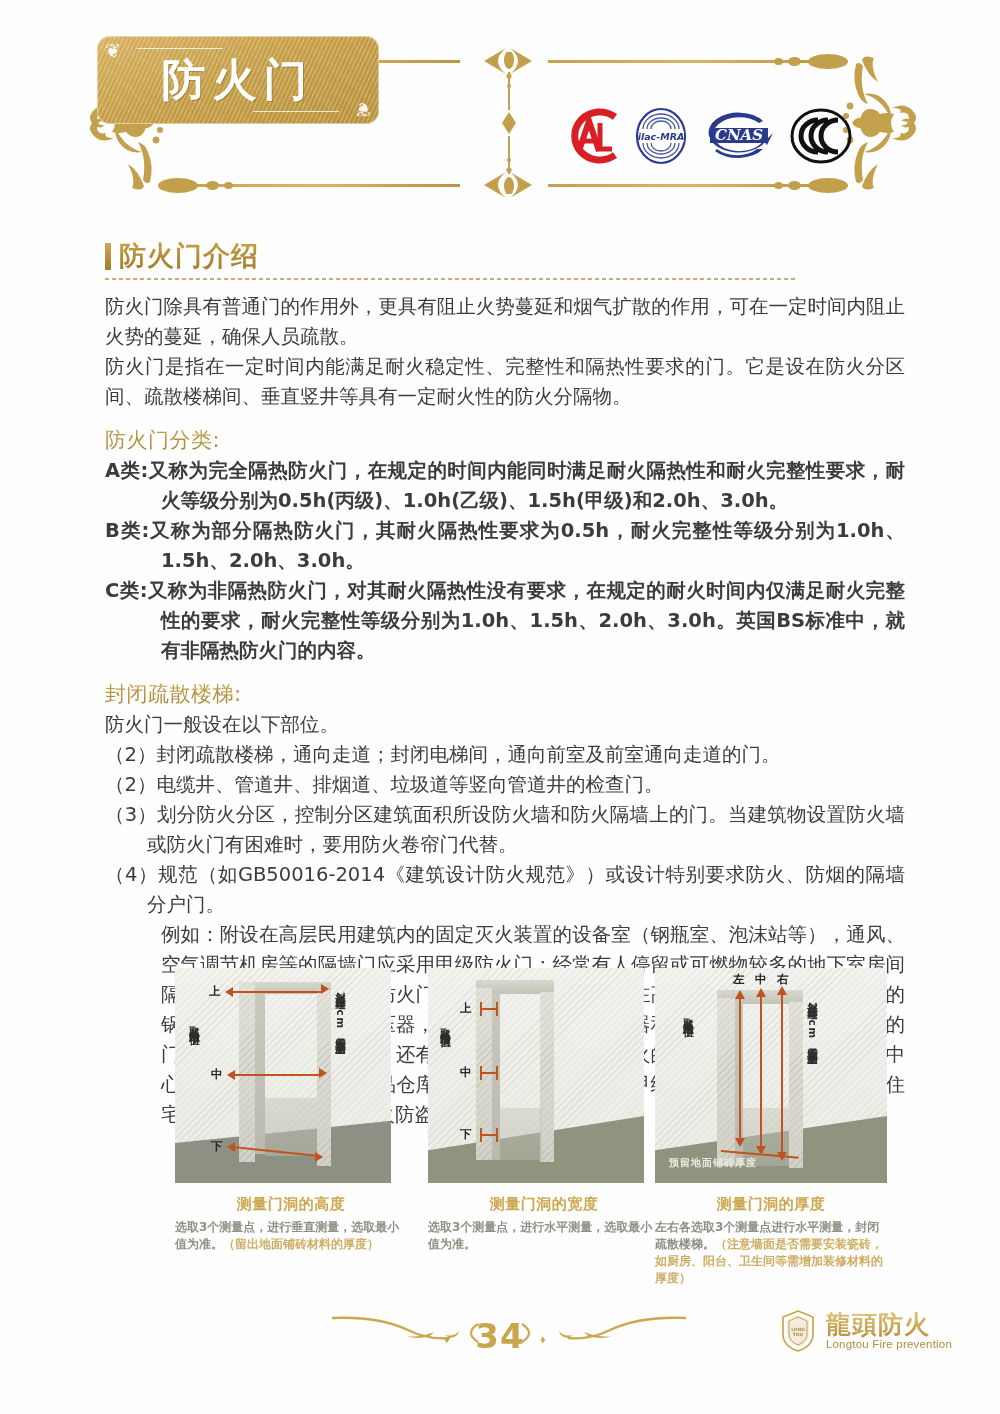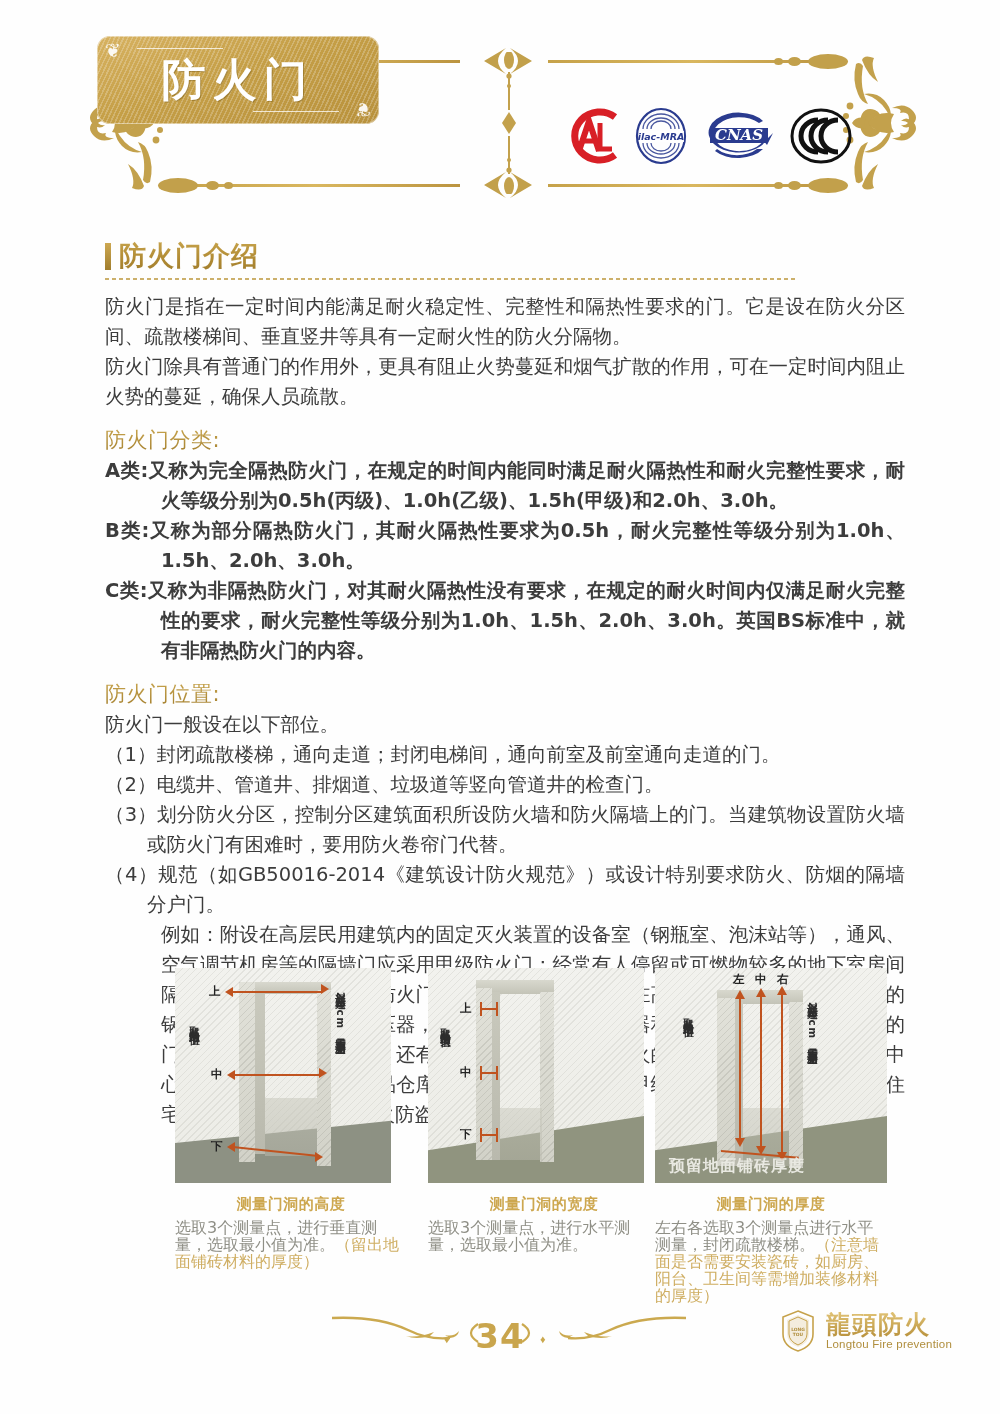--- a/index.html
+++ b/index.html
@@ -294,43 +294,44 @@
   }
   .pt-label {
     position: absolute;
     font-size: 11.5px;
     font-weight: 700;
     color: #222;
     font-family: "DejaVu Sans", "Liberation Sans", sans-serif;
   }
   .floor-label {
     position: absolute;
-    font-size: 16px;
+    font-size: 10px;
     font-weight: 700;
     color: #e9e9e2;
     letter-spacing: 1px;
     font-family: "DejaVu Sans", "Liberation Sans", sans-serif;
   }
 
   .fig-title {
     margin-top: 12px;
     text-align: center;
     font-size: 15px;
     font-weight: 700;
     color: #cda74f;
     letter-spacing: .5px;
     font-family: "DejaVu Sans", "Liberation Sans", sans-serif;
   }
   .fig-cap {
     margin-top: 5px;
-    font-size: 16px;
+    font-size: 12px;
     line-height: 17px;
     color: #8f8f86;
     text-align: left;
     font-family: "DejaVu Sans", "Liberation Sans", sans-serif;
+    font-weight: bold;
   }
   .fig-cap .amber { color: #cfae63; }
 
   
   #footer {
     position: absolute;
     left: 0; top: 1308px;
     width: 1000px; height: 70px;
   }
   #pagenum-wrap {
@@ -526,31 +527,31 @@
         <path d="M48 12 A17 16 0 1 0 48 44" fill="none" stroke="#111" stroke-width="5"></path>
       </svg>
     </div>
   </div>
 
   <div id="content">
 
     <h1 class="section-head">防火门介绍</h1>
     <div class="head-rule"></div>
 
+    <p class="body">防火门除具有普通门的作用外，更具有阻止火势蔓延和烟气扩散的作用，可在一定时间内阻止火势的蔓延，确保人员疏散。</p>
     <p class="body">防火门是指在一定时间内能满足耐火稳定性、完整性和隔热性要求的门。它是设在防火分区间、疏散楼梯间、垂直竖井等具有一定耐火性的防火分隔物。</p>
-    <p class="body">防火门除具有普通门的作用外，更具有阻止火势蔓延和烟气扩散的作用，可在一定时间内阻止火势的蔓延，确保人员疏散。</p>
 
     <h2 class="sub-head">防火门分类:</h2>
     <p class="hang deep">A类:又称为完全隔热防火门，在规定的时间内能同时满足耐火隔热性和耐火完整性要求，耐火等级分别为0.5h(丙级)、1.0h(乙级)、1.5h(甲级)和2.0h、3.0h。</p>
     <p class="hang deep">B类:又称为部分隔热防火门，其耐火隔热性要求为0.5h，耐火完整性等级分别为1.0h、1.5h、2.0h、3.0h。</p>
     <p class="hang deep">C类:又称为非隔热防火门，对其耐火隔热性没有要求，在规定的耐火时间内仅满足耐火完整性的要求，耐火完整性等级分别为1.0h、1.5h、2.0h、3.0h。英国BS标准中，就有非隔热防火门的内容。</p>
 
-    <h2 class="sub-head">防火门位置:</h2>
+    <h2 class="sub-head">封闭疏散楼梯:</h2>
     <p class="body">防火门一般设在以下部位。</p>
-    <p class="hang">（1）封闭疏散楼梯，通向走道；封闭电梯间，通向前室及前室通向走道的门。</p>
+    <p class="hang">（2）封闭疏散楼梯，通向走道；封闭电梯间，通向前室及前室通向走道的门。</p>
     <p class="hang">（2）电缆井、管道井、排烟道、垃圾道等竖向管道井的检查门。</p>
     <p class="hang">（3）划分防火分区，控制分区建筑面积所设防火墙和防火隔墙上的门。当建筑物设置防火墙或防火门有困难时，要用防火卷帘门代替。</p>
     <p class="hang">（4）规范（如GB50016-2014《建筑设计防火规范》）或设计特别要求防火、防烟的隔墙分户门。</p>
     <p class="hang idt">例如：附设在高层民用建筑内的固定灭火装置的设备室（钢瓶室、泡沫站等），通风、空气调节机房等的隔墙门应采用甲级防火门；经常有人停留或可燃物较多的地下室房间隔墙上的门，应采用甲级防火门；因受条件限制，必须在高层建筑内布置燃油、燃气的锅炉，可燃油油浸电力变压器，充有可燃油的高压电容器和开关等，专用房间隔墙上的门，都应采用甲级防火门。还有设计有特殊要求的须防火的分户门，如消防监控指挥中心、档案资料室、贵重物品仓库等的分户门，通常选用甲级或乙级防火门。高层高级住宅楼的分户门，常采用防火防盗门。</p>
   </div>
 
   <div id="figures">
 
     <div class="fig f1">
       <div class="fig-img">

